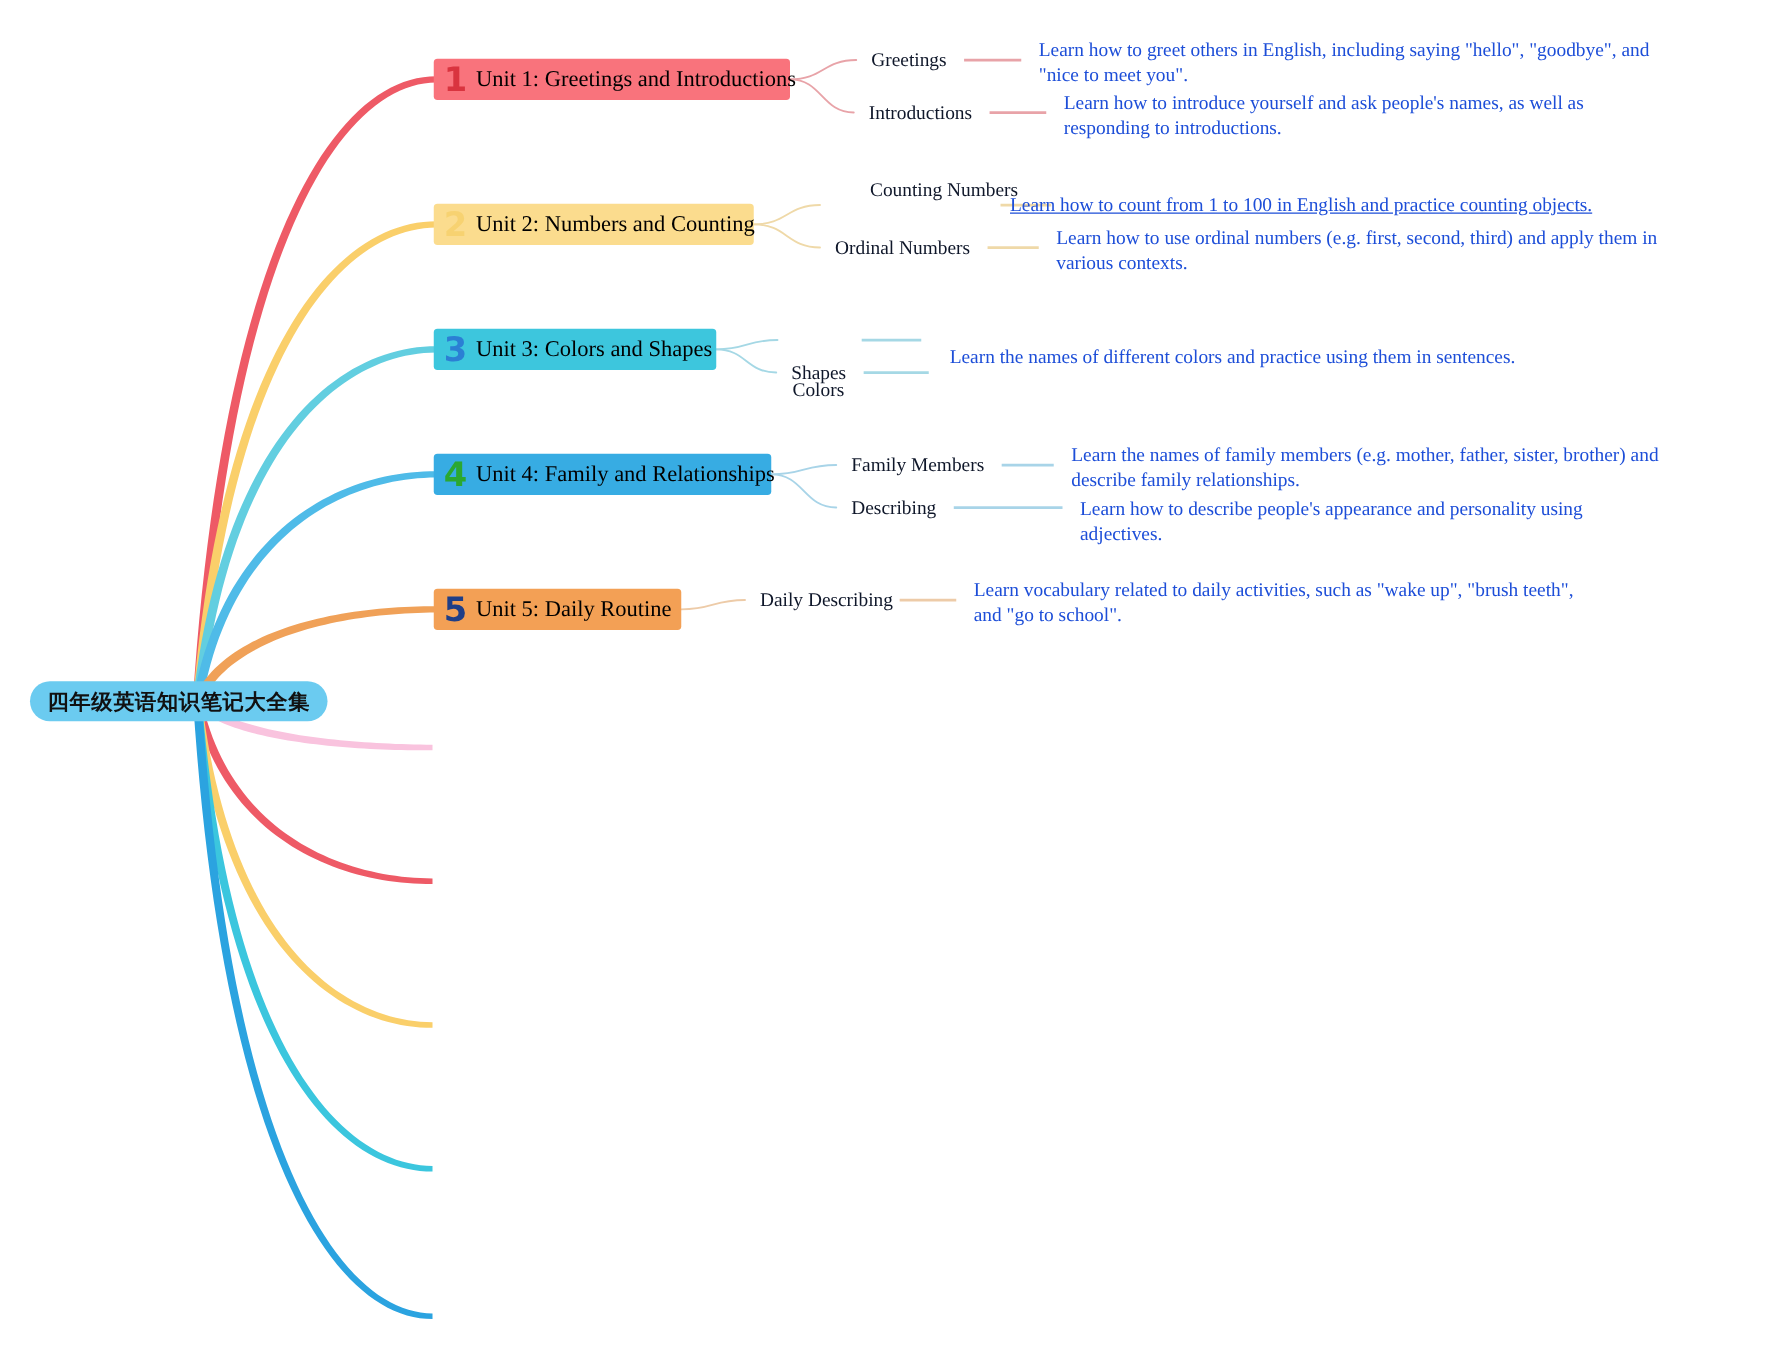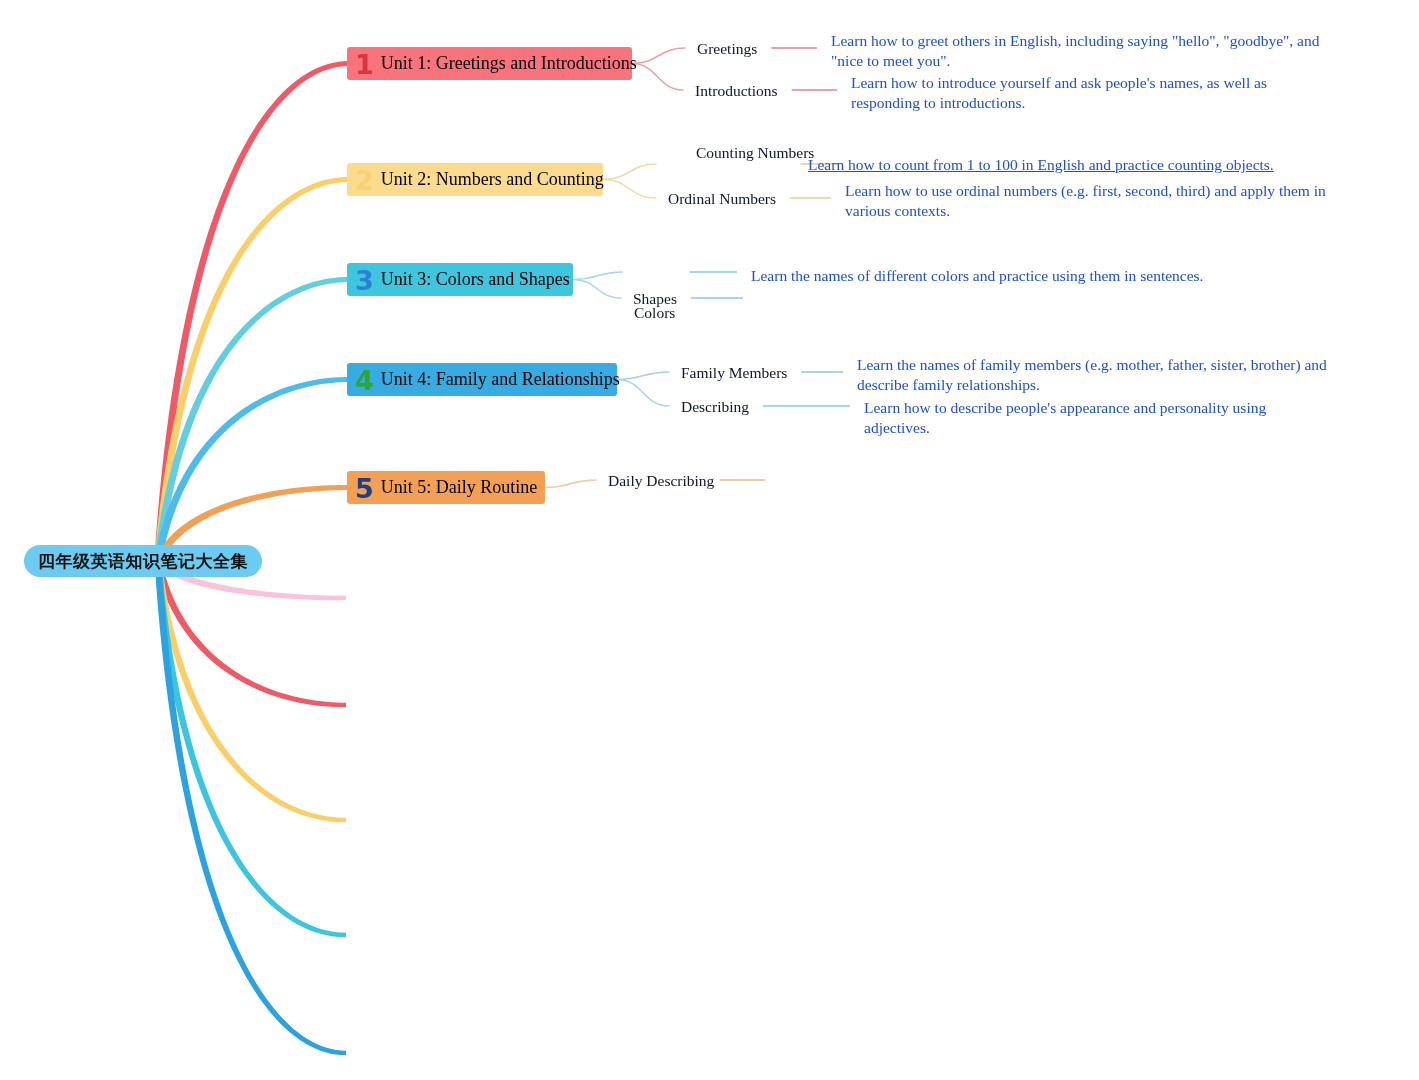--- a/index.html
+++ b/index.html
@@ -131,28 +131,29 @@
     </div>
     <div class="sub-label" style="left: 668px; top: 144px; margin-left: 28px;">Counting Numbers</div>
     <div class="desc" style="left: 808px; top: 155px; width: 470px; text-decoration: underline;">Learn how to count from 1 to 100 in English and practice counting objects.</div>
     <div class="sub-label" style="left: 668px; top: 190px;">Ordinal Numbers</div>
     <div class="desc" style="left: 845px; top: 181px; width: 487px;">Learn how to use ordinal numbers (e.g. first, second, third) and apply them in various contexts.</div>
     <div class="node unit-node" style="left: 347px; top: 263px; width: 226px; background: rgb(61, 198, 221);">
       <span class="unit-num" style="color: rgb(43, 127, 212);">3</span>
       <span class="unit-label">Unit 3: Colors and Shapes</span>
     </div>
     <div class="sub-label" style="left: 634px; top: 264px; margin-top: 40px;">Colors</div>
-    <div class="desc" style="left: 751px; top: 266px; width: 470px;">Learn the names of different colors and practice using them in sentences.</div>
+    <div class="desc" style="left: 751px; top: 276px; width: 470px; text-align: center;">Learn the names of different colors and practice using them in sentences.</div>
     <div class="sub-label" style="left: 633px; top: 290px;">Shapes</div>
     <div class="node unit-node" style="left: 347px; top: 363px; width: 270px; background: rgb(55, 172, 227);">
       <span class="unit-num" style="color: rgb(43, 168, 48);">4</span>
       <span class="unit-label">Unit 4: Family and Relationships</span>
     </div>
     <div class="sub-label" style="left: 681px; top: 364px;">Family Members</div>
     <div class="desc" style="left: 857px; top: 355px; width: 485px;">Learn the names of family members (e.g. mother, father, sister, brother) and describe family relationships.</div>
     <div class="sub-label" style="left: 681px; top: 398px;">Describing</div>
     <div class="desc" style="left: 864px; top: 398px; width: 470px;">Learn how to describe people's appearance and personality using adjectives.</div>
     <div class="node unit-node" style="left: 347px; top: 471px; width: 198px; background: rgb(243, 160, 85);">
       <span class="unit-num" style="color: rgb(31, 62, 135);">5</span>
       <span class="unit-label">Unit 5: Daily Routine</span>
     </div>
     <div class="sub-label" style="left: 608px; top: 472px;">Daily Describing</div>
+    <div class="desc" style="left: 779px; top: 463px; width: 500px;">Learn vocabulary related to daily activities, such as "wake up", "brush teeth", and "go to school".</div>
   </div>
 
 </body></html>

